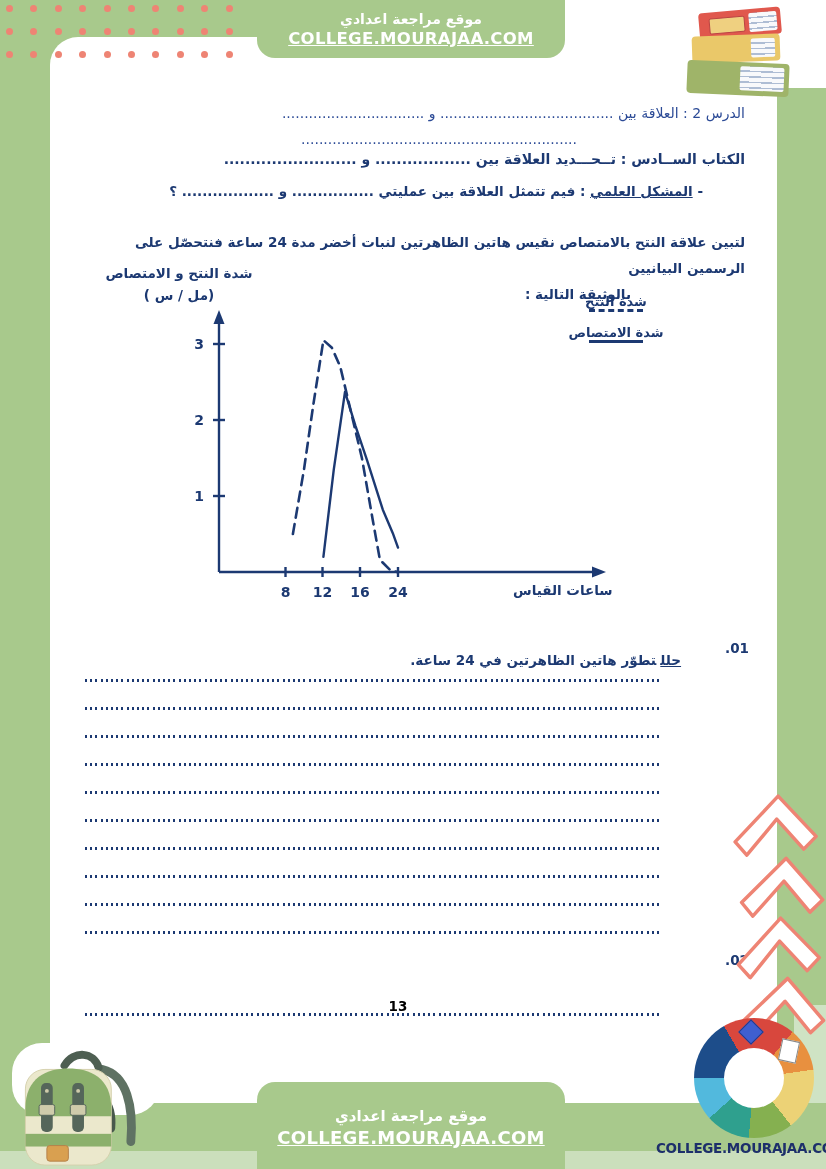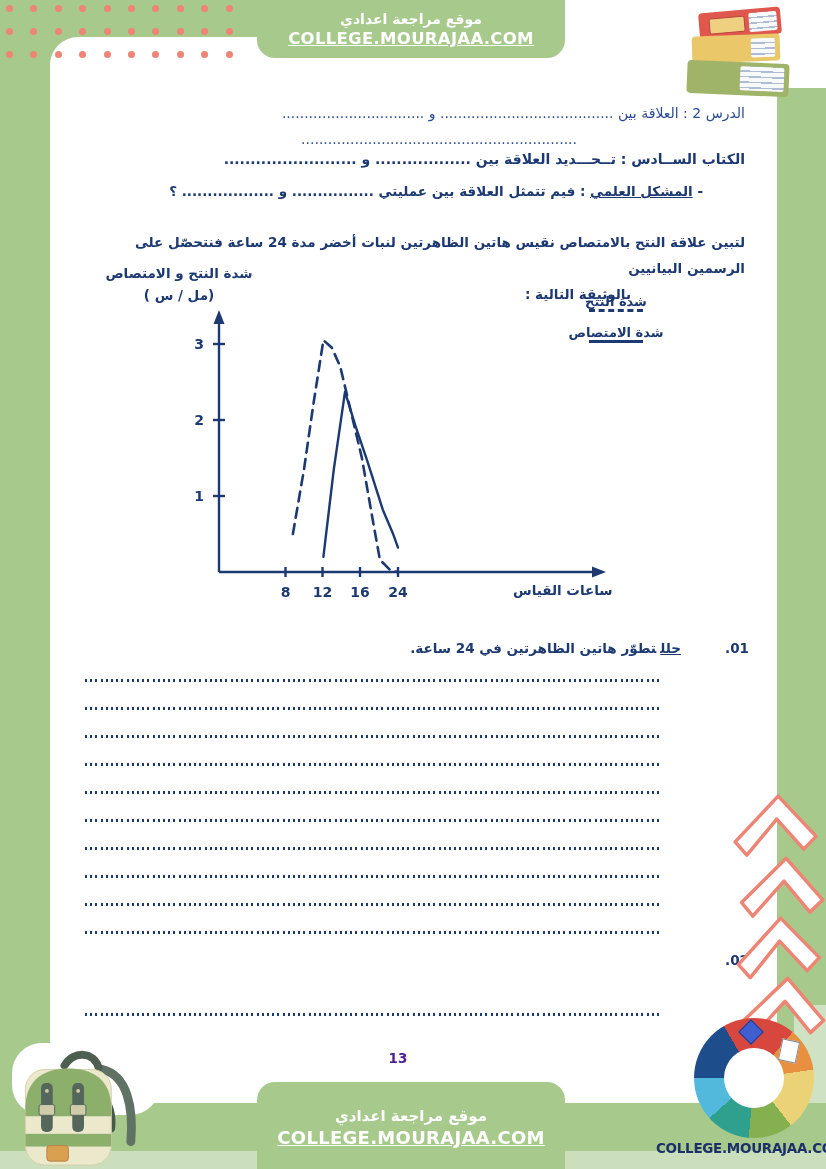--- a/index.html
+++ b/index.html
@@ -73,27 +73,27 @@
   .ylabel{left:98px;top:262px;width:162px;text-align:center;font-size:13.5px;font-weight:bold;line-height:22px;}
   .legend{left:545px;top:294px;width:142px;display:flex;flex-direction:column;gap:13px;}
   .legend-row{display:flex;align-items:center;justify-content:space-between;direction:ltr;flex-direction:column;}
   .legend-label{color:#1c3972;font-weight:bold;font-size:13px;direction:rtl;}
   .legend-sample{width:54px;height:0;border-top:3px solid #1c3972;}
   .legend-sample.dashed{border-top-style:dashed;}
   .xlabel{left:513px;top:582px;width:112px;font-size:13.5px;font-weight:bold;text-align:left;}
   
   .qrow{right:77px;width:700px;display:flex;gap:44px;font-size:13.5px;}
   .qnum{font-weight:bold;}
-  .qtext{font-weight:600;}
+  .qtext{font-weight:600;margin-top:12px;}
   .qlead{font-weight:bold;text-decoration:underline;}
   .qlead:not(:empty){margin-left:4px;}
   .answers{left:85px;width:577px;}
   .dotline{height:3px;width:577px;margin-bottom:25px;
     background:repeating-linear-gradient(90deg,#1c3972 0 2.1px,transparent 2.1px 5.2px);}
-  .pagenum{left:372px;top:1050px;width:52px;text-align:center;font-size:13.5px;font-weight:bold;color:#4c1d95;}
+  .pagenum{left:372px;top:998px;width:52px;text-align:center;font-size:13.5px;font-weight:bold;color:#000000;}
 </style>
 </head>
 <body>
 
 <div class="abs page"></div>
 <div class="abs page-ext-tr"></div>
 <div class="abs right-corner"></div>
 <div class="abs mint-block"></div>
 <div class="abs top-strip"></div>
 

